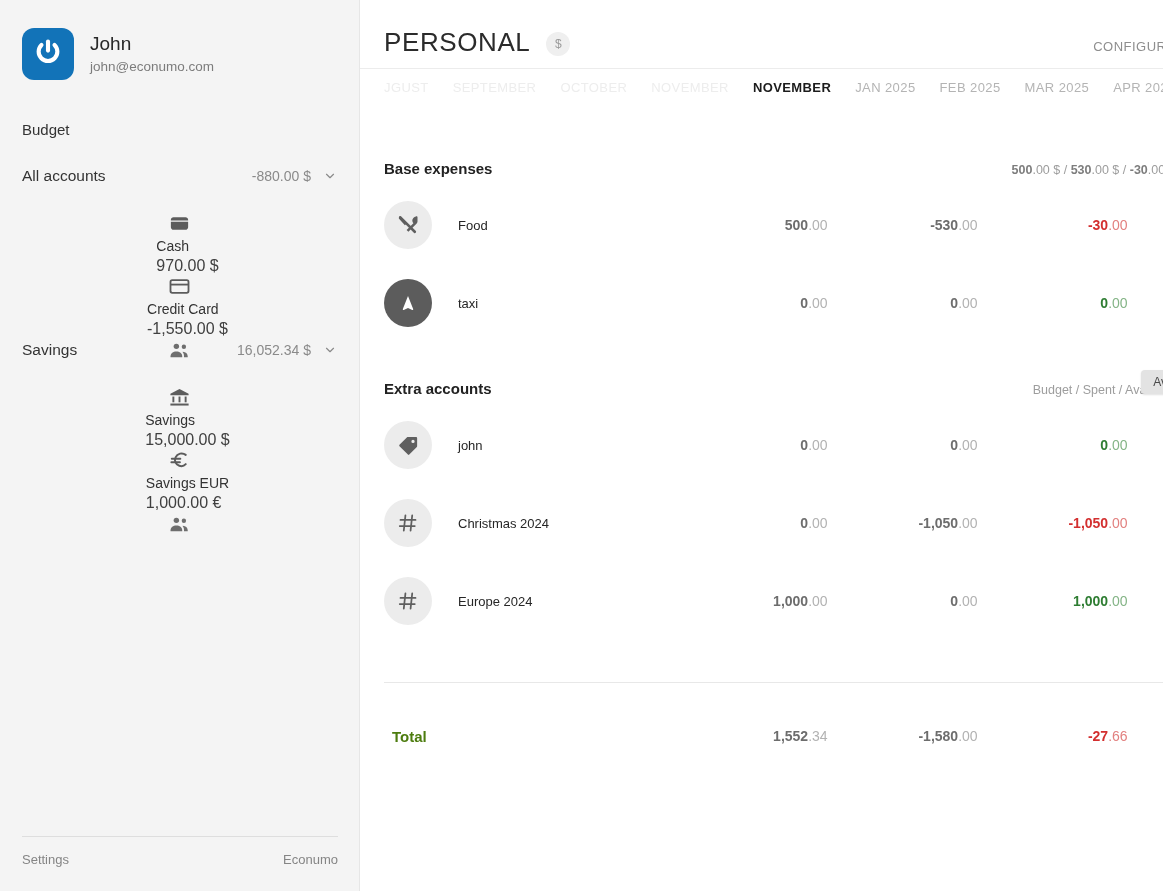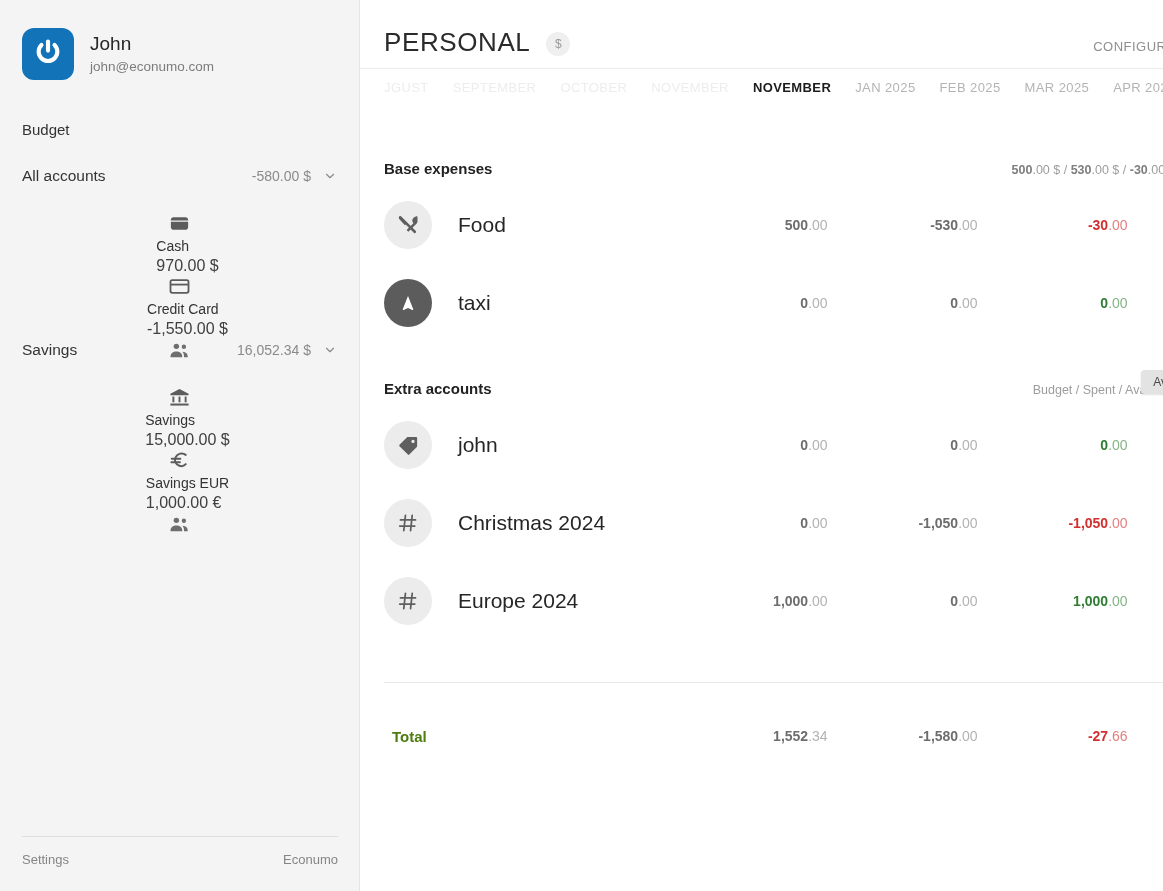--- a/index.html
+++ b/index.html
@@ -125,21 +125,21 @@
     height: 70px; margin-top: 0;
   }
   .row.first { margin-top: 10px; }
   .row-icon {
     width: 48px; height: 48px; border-radius: 50%;
     background: #ececec; color: #5f5f5f;
     display: flex; align-items: center; justify-content: center;
     flex: 0 0 48px;
   }
   .row-icon.filled { background: #5c5c5c; color: #ffffff; }
-  .row-name { font-size: 21px; color: #262626; margin-left: 26px; }
+  .row-name { font-size: 13px; color: #262626; margin-left: 26px; }
   .cell-budget, .cell-spent, .cell-avail, .cell-cur {
     font-size: 14px; white-space: nowrap;
   }
   .cells { margin-left: auto; display: flex; align-items: center; }
   .cell-budget { width: 150px; text-align: right; color: #b2b2b2; }
   .cell-budget b { color: #6d6d6d; font-weight: 700; }
   .cell-spent { width: 150px; text-align: right; color: #b2b2b2; }
   .cell-spent b { color: #6d6d6d; font-weight: 700; }
   .cell-avail { width: 150px; text-align: right; color: #b2b2b2; }
   .cell-avail b { font-weight: 700; }
@@ -181,21 +181,21 @@
         <div class="profile-name">John</div>
         <div class="profile-email">john@econumo.com</div>
       </div>
     </div>
 
     <div class="section-label">Budget</div>
 
     <div class="group-row">
       <span class="group-name">All accounts</span>
       <span class="group-right">
-        <span class="group-amount">-580.00 $</span>
+        <span class="group-amount">-880.00 $</span>
         <span class="chev">
           <svg width="14" height="14" viewBox="0 0 24 24">
               <path d="M6 9l6 6 6-6" stroke="#8a8a8a" stroke-width="2" fill="none" stroke-linecap="round" stroke-linejoin="round"></path>
             </svg>
         </span>
       </span>
     </div>
 
     <div class="acct-row">
       <span class="acct-icon">

